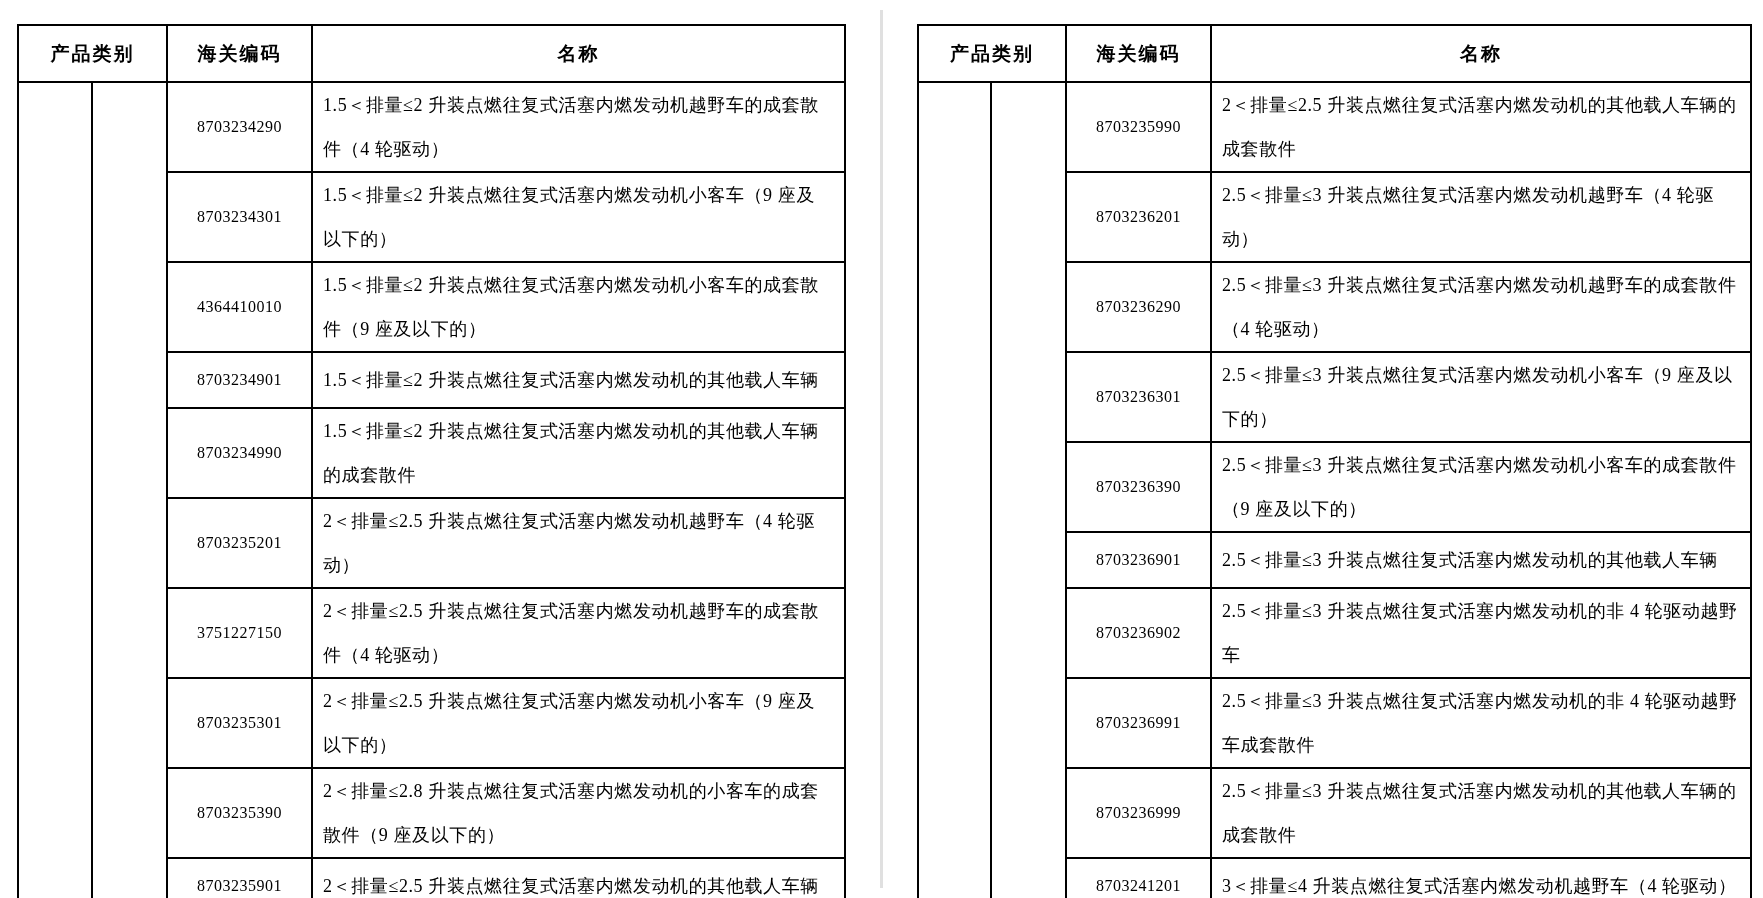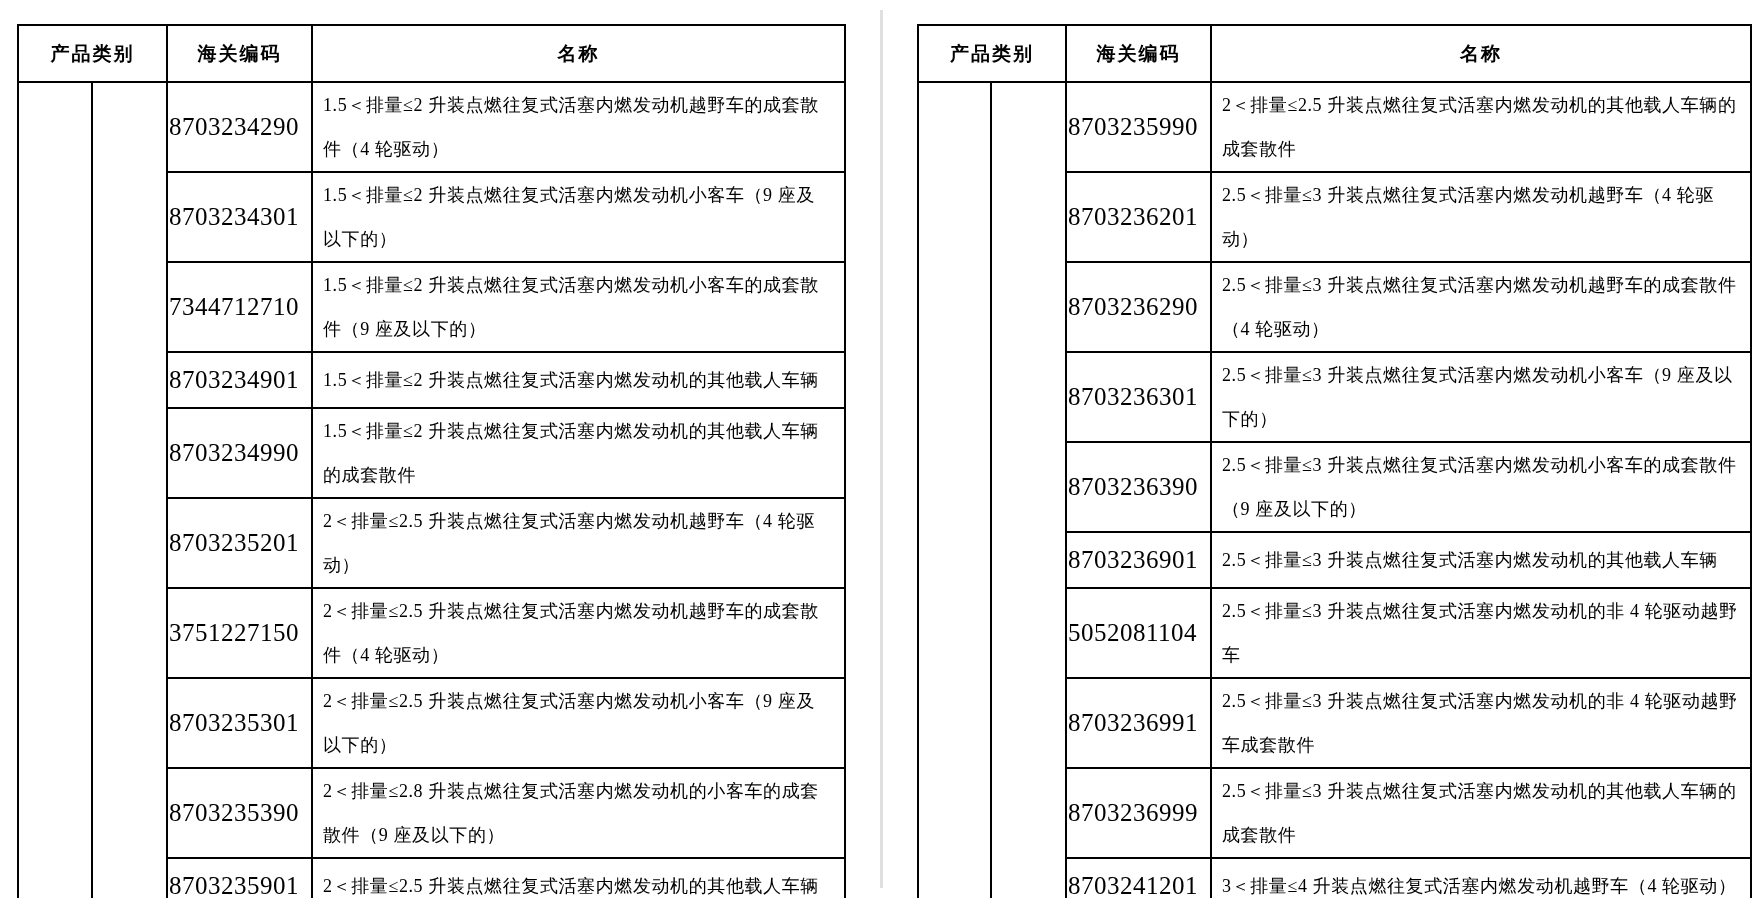--- a/index.html
+++ b/index.html
@@ -11,22 +11,22 @@
   .page-table{position:absolute;top:24px;border-collapse:collapse;table-layout:fixed;}
   #left-table{left:17px;width:827px;}
   #right-table{left:917px;width:833px;}
   .page-table th,.page-table td{border:2px solid #000;overflow:hidden;}
   .page-table th{
     height:53px;font-size:19px;font-weight:bold;
     text-align:center;vertical-align:middle;letter-spacing:2px;
   }
   td.cat{background:#ffffff;}
   td.code{
-    vertical-align:middle;
-    font-size:25px;letter-spacing:0.5px;white-space:nowrap;
+    text-align:center;vertical-align:middle;
+    font-size:16px;letter-spacing:0.5px;white-space:nowrap;
   }
   td.name{
     text-align:left;vertical-align:middle;
     font-size:18px;line-height:44px;letter-spacing:0.6px;
     padding:0 12px 0 10px;
     margin-top:16px;
   }
   tr.h1{height:56px;}
   tr.h2{height:90px;}
   .page-divider{
@@ -56,21 +56,21 @@
       <td class="cat" rowspan="10"></td>
       <td class="cat" rowspan="10"></td>
       <td class="code">8703234290</td>
       <td class="name">1.5＜排量≤2 升装点燃往复式活塞内燃发动机越野车的成套散件（4 轮驱动）</td>
     </tr>
     <tr class="h2">
       <td class="code">8703234301</td>
       <td class="name">1.5＜排量≤2 升装点燃往复式活塞内燃发动机小客车（9 座及以下的）</td>
     </tr>
     <tr class="h2">
-      <td class="code">7344712710</td>
+      <td class="code">4364410010</td>
       <td class="name">1.5＜排量≤2 升装点燃往复式活塞内燃发动机小客车的成套散件（9 座及以下的）</td>
     </tr>
     <tr class="h1">
       <td class="code">8703234901</td>
       <td class="name">1.5＜排量≤2 升装点燃往复式活塞内燃发动机的其他载人车辆</td>
     </tr>
     <tr class="h2">
       <td class="code">8703234990</td>
       <td class="name">1.5＜排量≤2 升装点燃往复式活塞内燃发动机的其他载人车辆的成套散件</td>
     </tr>
@@ -134,21 +134,21 @@
     </tr>
     <tr class="h2">
       <td class="code">8703236390</td>
       <td class="name">2.5＜排量≤3 升装点燃往复式活塞内燃发动机小客车的成套散件（9 座及以下的）</td>
     </tr>
     <tr class="h1">
       <td class="code">8703236901</td>
       <td class="name">2.5＜排量≤3 升装点燃往复式活塞内燃发动机的其他载人车辆</td>
     </tr>
     <tr class="h2">
-      <td class="code">5052081104</td>
+      <td class="code">8703236902</td>
       <td class="name">2.5＜排量≤3 升装点燃往复式活塞内燃发动机的非 4 轮驱动越野车</td>
     </tr>
     <tr class="h2">
       <td class="code">8703236991</td>
       <td class="name">2.5＜排量≤3 升装点燃往复式活塞内燃发动机的非 4 轮驱动越野车成套散件</td>
     </tr>
     <tr class="h2">
       <td class="code">8703236999</td>
       <td class="name">2.5＜排量≤3 升装点燃往复式活塞内燃发动机的其他载人车辆的成套散件</td>
     </tr>

